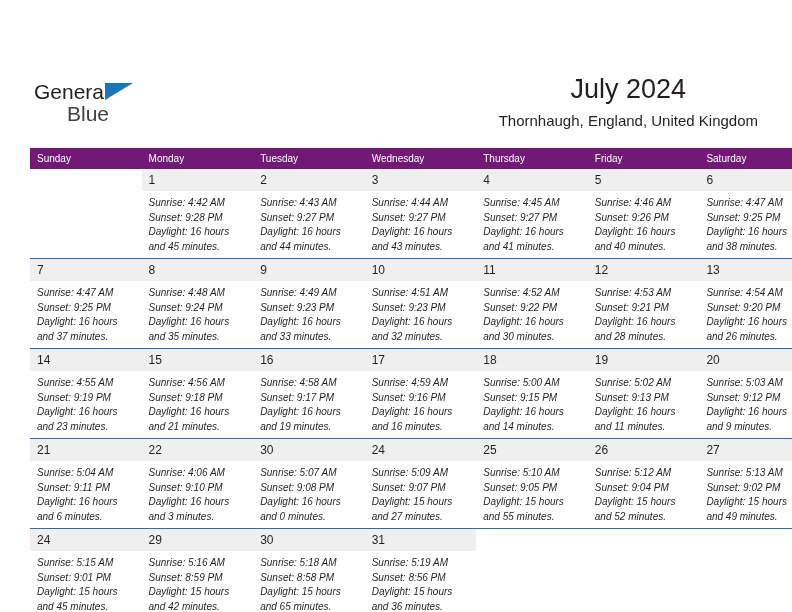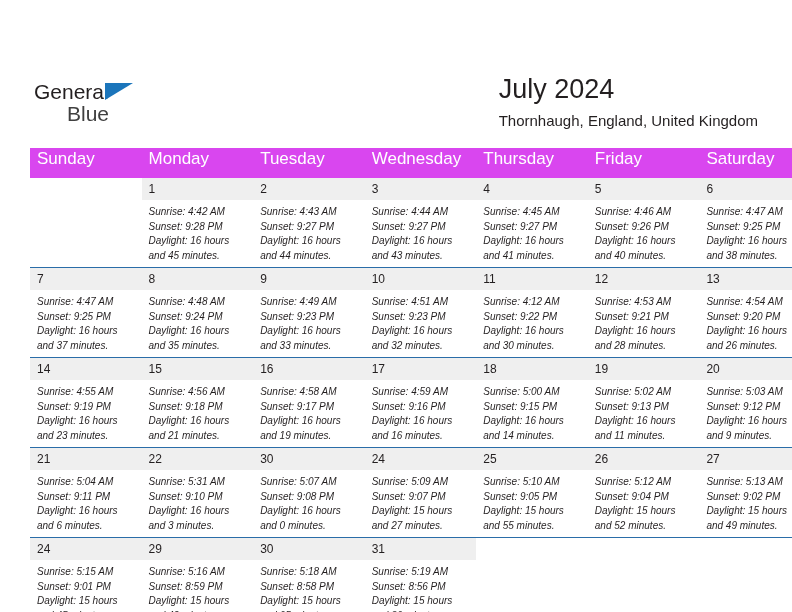--- a/index.html
+++ b/index.html
@@ -60,21 +60,21 @@
     top: 22px;
     font-size: 21px;
     color: #404040;
     line-height: 24px;
   }
 
   .title-block {
     position: absolute;
     right: 0;
     top: 0;
-    text-align: left;
+    text-align: center;
   }
   .cal-title {
     font-size: 27px;
     color: #231f20;
     line-height: 34px;
     font-weight: normal;
     white-space: nowrap;
   }
   .cal-subtitle {
     margin-top: 6px;
@@ -87,26 +87,26 @@
   
   .calendar {
     position: absolute;
     left: 30px;
     top: 104px;
     width: 732px;
     border-collapse: collapse;
     table-layout: fixed;
   }
   .calendar th {
-    background: #d946ef;
+    background: #701a75;
     color: #ffffff;
-    font-size: 17px;
+    font-size: 10px;
     font-weight: normal;
     text-align: left;
-    padding: 4px 0 12px 7px;
+    padding: 4px 0 3px 7px;
     line-height: 14px;
     width: 104.57px;
   }
   .calendar td {
     vertical-align: top;
     padding: 0;
     border: none;
     height: 89px;
   }
   .daynum {
@@ -268,21 +268,21 @@
             <div class="detail">
               <div>Sunrise: 4:51 AM</div>
               <div>Sunset: 9:23 PM</div>
               <div>Daylight: 16 hours</div>
               <div>and 32 minutes.</div>
             </div>
           </td>
           <td class="daycell">
             <div class="daynum">11</div>
             <div class="detail">
-              <div>Sunrise: 4:12 AM</div>
+              <div>Sunrise: 4:52 AM</div>
               <div>Sunset: 9:22 PM</div>
               <div>Daylight: 16 hours</div>
               <div>and 30 minutes.</div>
             </div>
           </td>
           <td class="daycell">
             <div class="daynum">12</div>
             <div class="detail">
               <div>Sunrise: 4:53 AM</div>
               <div>Sunset: 9:21 PM</div>
@@ -371,21 +371,21 @@
             <div class="detail">
               <div>Sunrise: 5:04 AM</div>
               <div>Sunset: 9:11 PM</div>
               <div>Daylight: 16 hours</div>
               <div>and 6 minutes.</div>
             </div>
           </td>
           <td class="daycell">
             <div class="daynum">22</div>
             <div class="detail">
-              <div>Sunrise: 5:31 AM</div>
+              <div>Sunrise: 4:06 AM</div>
               <div>Sunset: 9:10 PM</div>
               <div>Daylight: 16 hours</div>
               <div>and 3 minutes.</div>
             </div>
           </td>
           <td class="daycell">
             <div class="daynum">30</div>
             <div class="detail">
               <div>Sunrise: 5:07 AM</div>
               <div>Sunset: 9:08 PM</div>

